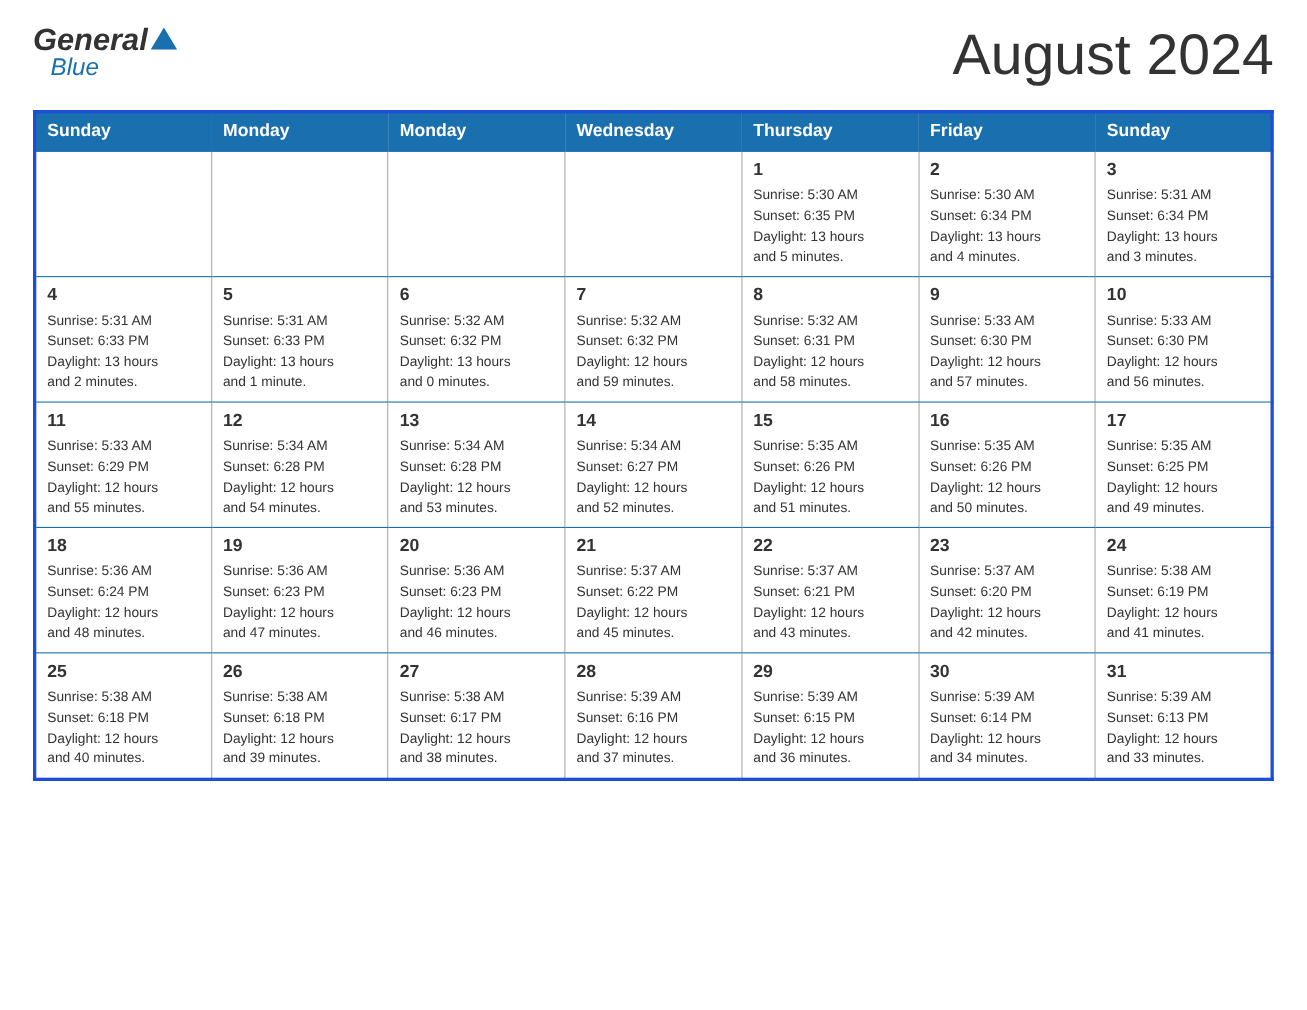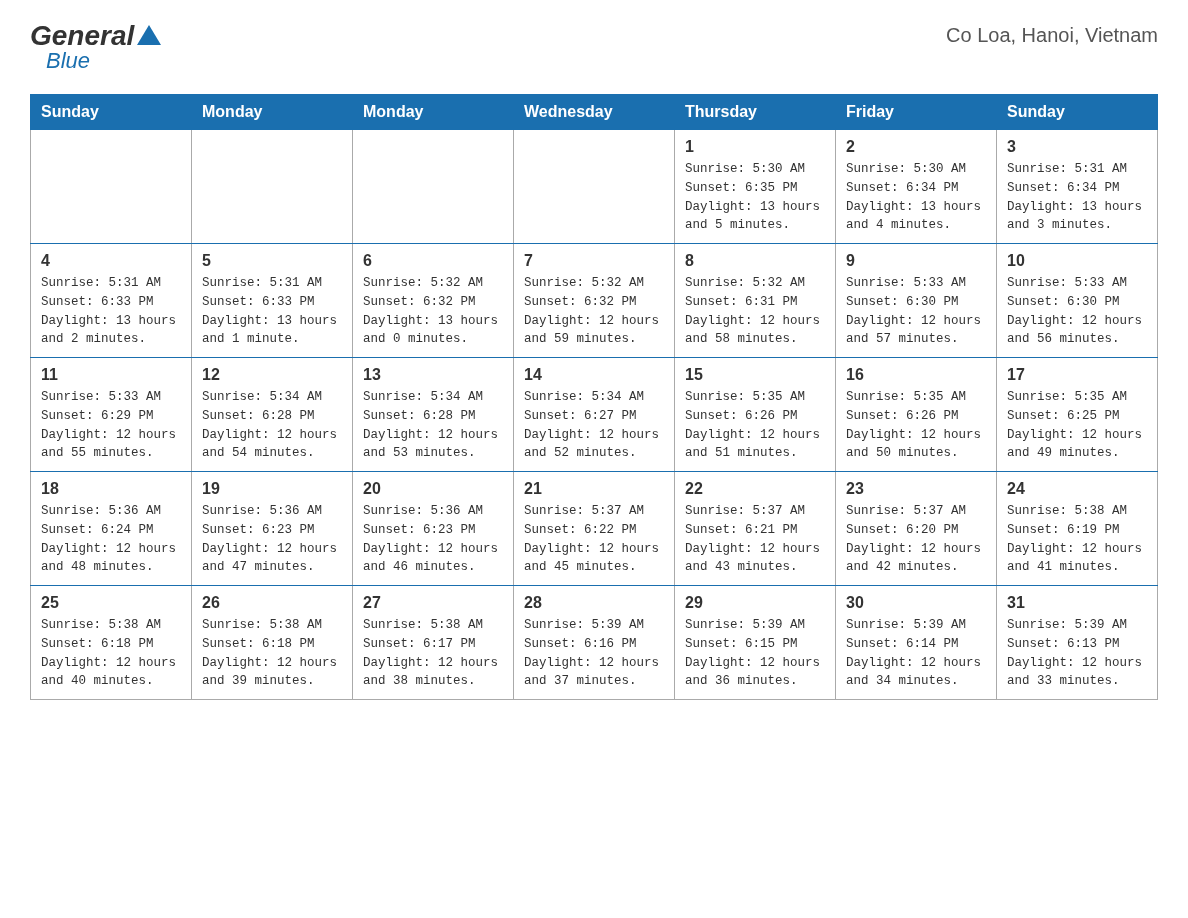--- a/index.html
+++ b/index.html
@@ -57,21 +57,21 @@
       color: #333;
     }
     .location {
       font-size: 20px;
       color: #555;
       margin-top: 4px;
     }
     .calendar {
       width: 100%;
       border-collapse: collapse;
-      border: 1px solid #1d4ed8;
+      border: 3px solid #1d4ed8;
     }
     .calendar th {
       background-color: #1a6faf;
       color: #fff;
       padding: 8px 10px;
       font-size: 16px;
       font-weight: bold;
       text-align: left;
       border: 1px solid #1a6faf;
     }
@@ -89,42 +89,41 @@
       font-size: 16px;
       font-weight: bold;
       color: #333;
       display: block;
       margin-bottom: 4px;
     }
     .day-info {
       font-size: 12.5px;
       line-height: 1.5;
       color: #333;
-      font-family: Liberation Mono, monospace;
     }
     .empty-cell {
       background: #fff;
     }
     tr:not(:last-child) td {
       border-bottom: 1px solid #1a6faf;
     }
   </style>
 </head>
 <body>
 
 <div class="header">
   <div class="logo">
     <div class="logo-text">
       <span class="logo-general">General</span>
         <span class="logo-triangle"></span>
     </div>
     <div class="logo-subtitle">Blue</div>
   </div>
   <div class="title-section">
-    <div class="location">Co Loa, Hanoi, Vietnam</div>
+    <div class="month-title">August 2024</div>
   </div>
 </div>
 
 <table class="calendar">
   <thead>
     <tr>
     <th>Sunday</th>
         <th>Monday</th>
         <th>Monday</th>
         <th>Wednesday</th>

